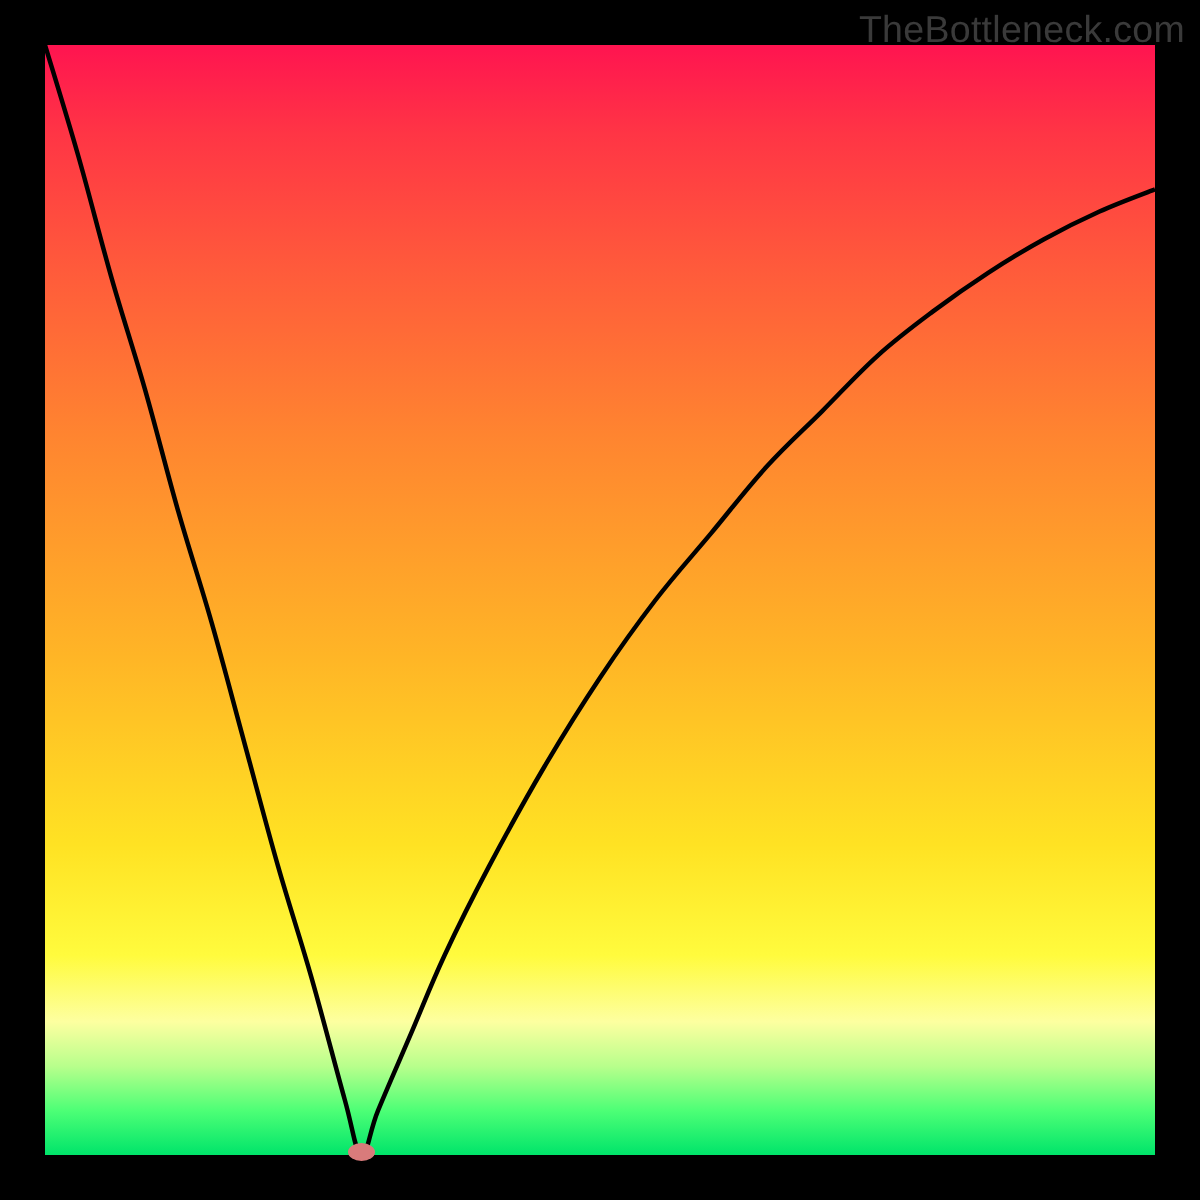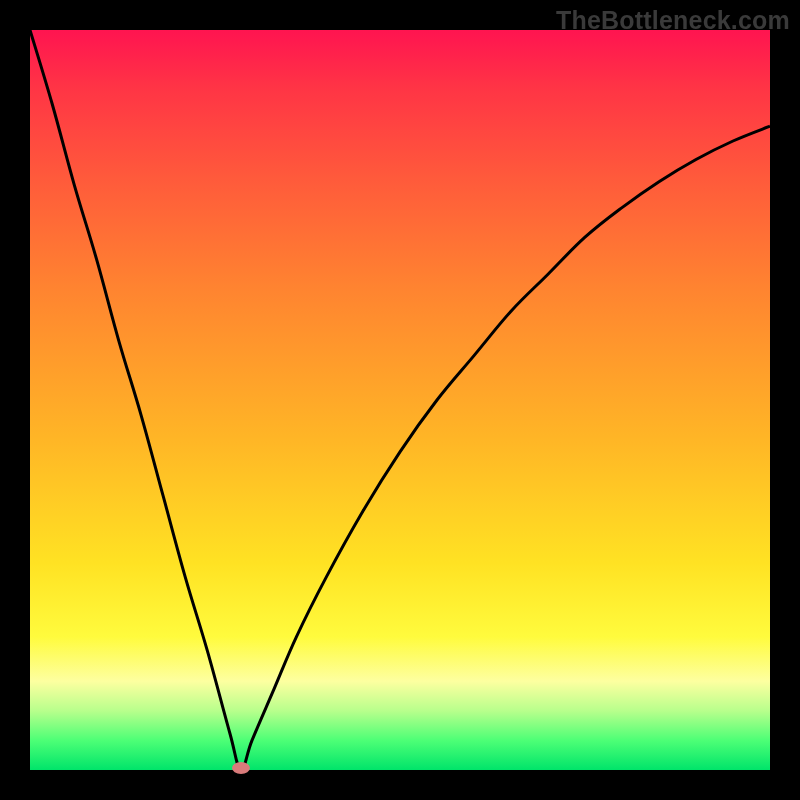--- a/index.html
+++ b/index.html
@@ -29,21 +29,21 @@
       #b8ff8c 92%,
       #4dff76 96%,
       #00e46a 100%);
   }
   .watermark {
     position: absolute;
     top: 6px;
     right: 10px;
     color: #3a3a3a;
     font-size: 25px;
-    font-weight: 700;
+    font-weight: 400;
     letter-spacing: 0.2px;
     z-index: 5;
   }
   svg.curve {
     position: absolute;
     left: 0;
     top: 0;
     width: 740px;
     height: 740px;
     z-index: 3;

